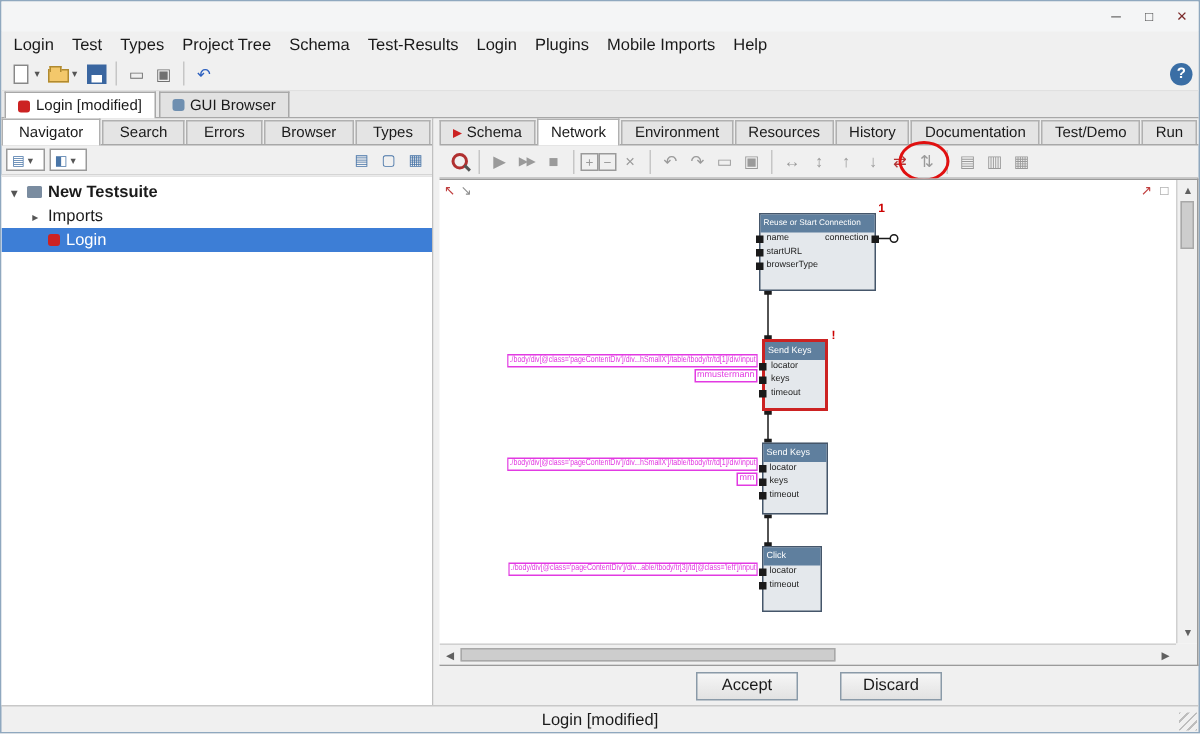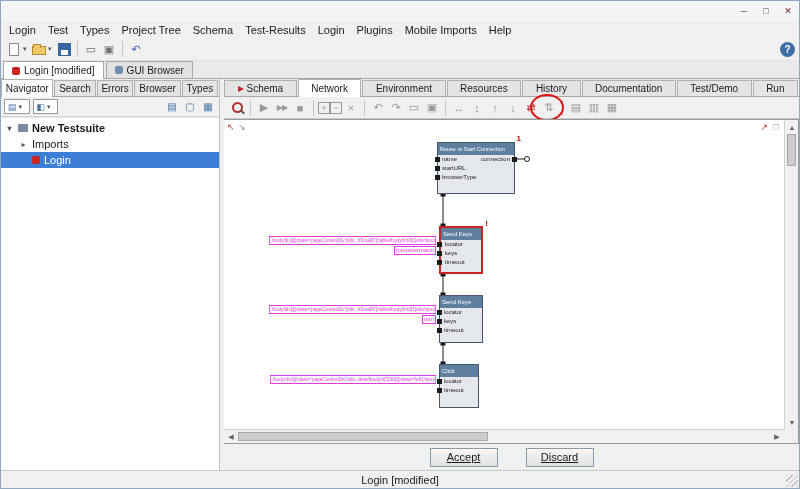--- a/index.html
+++ b/index.html
@@ -41,21 +41,21 @@
   .green { color: #2f9e2f; }
   .help-ic { margin-left: auto; width: 15px; height: 15px; border-radius: 50%; background: #3a6ea5; color: #fff; font-weight: bold; font-size: 10px; display: flex; align-items: center; justify-content: center; }
   
   .doctabs { height: 18px; display: flex; align-items: flex-end; padding-left: 2px; border-bottom: 1px solid #a8a8a8; background: #eaeaea; flex: 0 0 auto; }
   .dtab { display: flex; align-items: center; gap: 4px; height: 17px; padding: 0 8px; font-size: 10px; border: 1px solid #a8a8a8; border-bottom: none; background: #e2e2e2; margin-right: 2px; }
   .dtab.active { background: #fff; height: 18px; margin-bottom: -1px; }
   .sq-red { width: 8px; height: 8px; background: #cc2222; border-radius: 2px; display: inline-block; }
   .sq-blue { width: 8px; height: 8px; background: #6f8fb0; border-radius: 2px; display: inline-block; }
   
   .main { flex: 1 1 auto; display: flex; min-height: 0; }
-  .leftpanel { width: 219px; flex: 0 0 auto; display: flex; flex-direction: column; border-right: 1px solid #c0c0c0; }
+  .leftpanel { width: 288px; flex: 0 0 auto; display: flex; flex-direction: column; border-right: 1px solid #c0c0c0; }
   .splitter { width: 4px; flex: 0 0 auto; background: #f0f0f0; }
   .rightpanel { flex: 1 1 auto; display: flex; flex-direction: column; min-width: 0; }
   
   .tabstrip { height: 18px; display: flex; align-items: flex-end; border-bottom: 1px solid #a8a8a8; background: #ededed; flex: 0 0 auto; }
   .tab { flex: 1 1 auto; height: 16px; display: flex; align-items: center; justify-content: center; gap: 3px; font-size: 10px; border: 1px solid #b0b0b0; border-bottom: none; background: #e4e4e4; margin-right: 1px; white-space: nowrap; overflow: hidden; padding: 0 3px; }
   .tab.active { background: #fff; height: 18px; margin-bottom: -1px; }
   .flag-ic { width: 0; height: 0; border-left: 6px solid #cc2222; border-top: 3px solid transparent; border-bottom: 3px solid transparent; display: inline-block; }
   
   .ltoolbar { height: 20px; display: flex; align-items: center; gap: 3px; padding: 0 3px; border-bottom: 1px solid #d5d5d5; flex: 0 0 auto; }
   .combo { height: 15px; border: 1px solid #9a9a9a; background: #fff; display: flex; align-items: center; gap: 2px; padding: 0 3px; }
@@ -97,21 +97,21 @@
   .wires { position: absolute; left: 0; top: 0; pointer-events: none; }
   
   .vscroll { position: absolute; right: 0; top: 0; bottom: 14px; width: 14px; background: #f0f0f0; border-left: 1px solid #d0d0d0; }
   .hscroll { position: absolute; left: 0; right: 14px; bottom: 0; height: 14px; background: #f0f0f0; border-top: 1px solid #d0d0d0; display: flex; align-items: center; }
   .sb-arrow { width: 14px; height: 14px; font-size: 7px; color: #606060; display: flex; align-items: center; justify-content: center; flex: 0 0 auto; }
   .vthumb { position: absolute; left: 2px; right: 2px; top: 14px; height: 32px; background: #cdcdcd; border: 1px solid #a8a8a8; }
   .hthumb { position: absolute; left: 14px; top: 2px; bottom: 2px; width: 250px; background: #cdcdcd; border: 1px solid #a8a8a8; }
   .hscroll .sb-arrow.right { margin-left: auto; }
   .sb-corner { position: absolute; right: 0; bottom: 0; width: 14px; height: 14px; background: #f0f0f0; }
   
-  .actionrow { height: 26px; display: flex; align-items: center; justify-content: center; gap: 28px; flex: 0 0 auto; text-decoration: underline; }
+  .actionrow { height: 26px; display: flex; align-items: center; justify-content: center; gap: 28px; flex: 0 0 auto; }
   .btn { min-width: 68px; height: 19px; border: 1px solid #8a9aa8; background: linear-gradient(#f6f6f6, #e2e2e2); font-size: 11px; display: flex; align-items: center; justify-content: center; }
   
   .statusbar { height: 18px; border-top: 1px solid #c8c8c8; display: flex; align-items: center; justify-content: center; position: relative; flex: 0 0 auto; font-size: 11px; }
   .grip { position: absolute; right: 1px; bottom: 1px; width: 12px; height: 12px; background: repeating-linear-gradient(135deg, #bdbdbd 0 1px, transparent 1px 4px); }
 </style>
 </head>
 <body>
 
 <div id="win">
 

